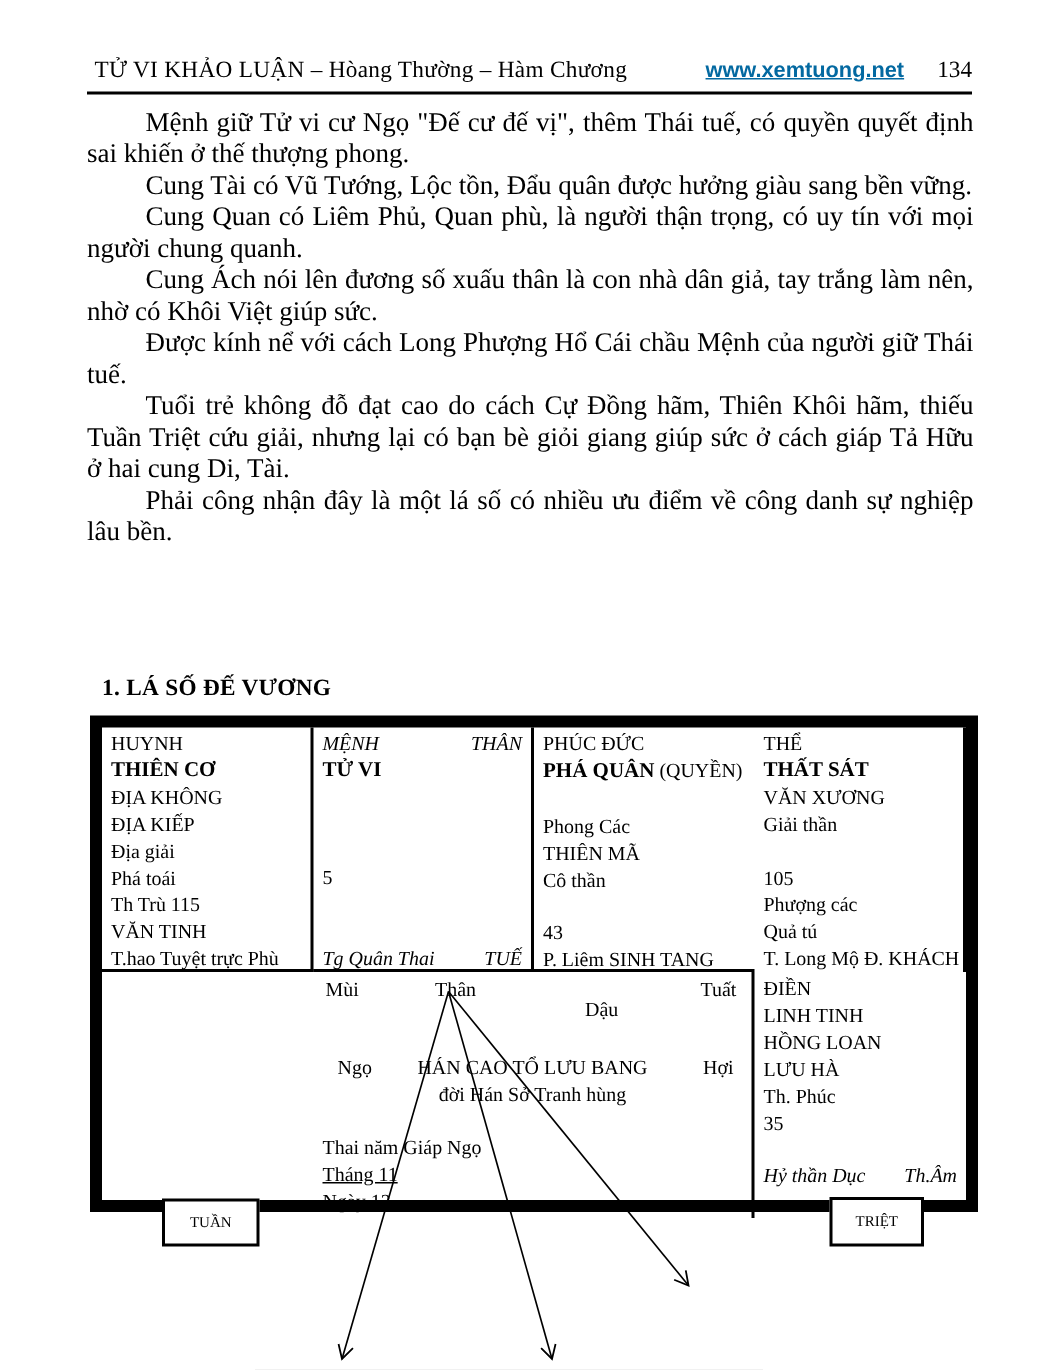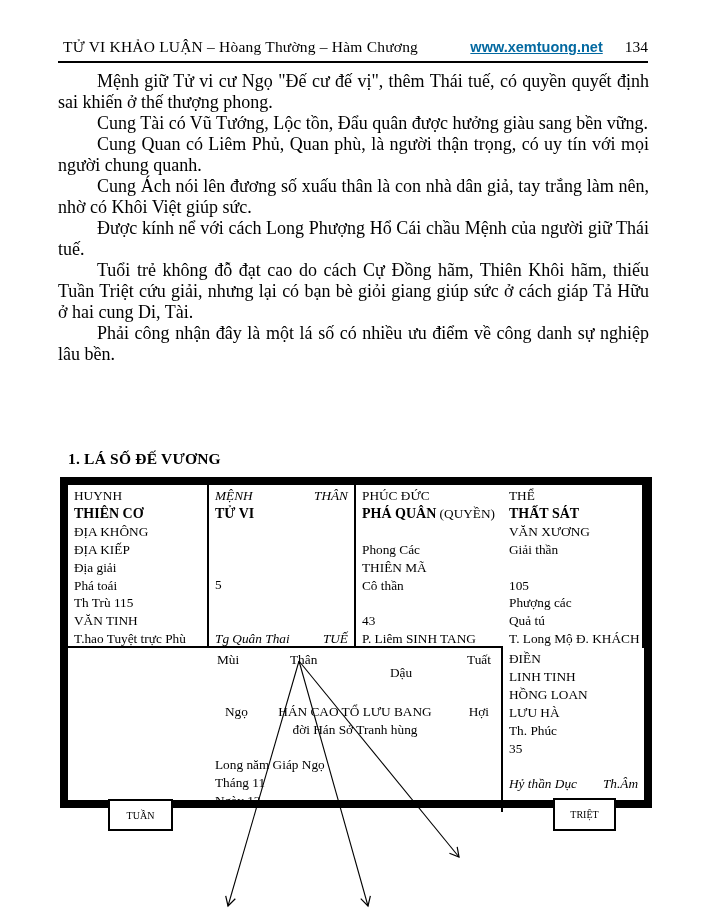--- a/index.html
+++ b/index.html
@@ -132,22 +132,22 @@
 
     <div class="cell br span2" style="padding:16px;">
       <span class="pos" style="left:8px;  top:3px;">Mùi</span>
       <span class="pos" style="left:81px; top:3px;">Thân</span>
       <span class="pos" style="left:181px;top:3px;margin-top:13px;">Dậu</span>
       <span class="pos" style="left:258px;top:3px;">Tuất</span>
       <span class="pos" style="left:16px; top:55px;">Ngọ</span>
       <span class="ctr" style="top:55px;">HÁN CAO TỔ LƯU BANG</span>
       <span class="pos" style="right:12px;top:55px;">Hợi</span>
       <span class="ctr" style="top:73px;">đời Hán Sở Tranh hùng</span>
-      <span class="pos" style="left:6px; top:108px;">Long năm Giáp Ngọ</span>
-      <span class="pos" style="left:6px; top:126px;">Tháng 11</span>
+      <span class="pos" style="left:6px; top:108px;">Thai năm Giáp Ngọ</span>
+      <span class="pos" style="left:6px; top:126px;text-decoration:underline;">Tháng 11</span>
       <span class="pos" style="left:6px; top:144px;">Ngày 13</span>
     </div>
 
     <div class="cell">
       <div>ĐIỀN</div>
       <div>LINH TINH</div>
       <div>HỒNG LOAN</div>
       <div>LƯU HÀ</div>
       <div>Th. Phúc</div>
       <div>35</div>

